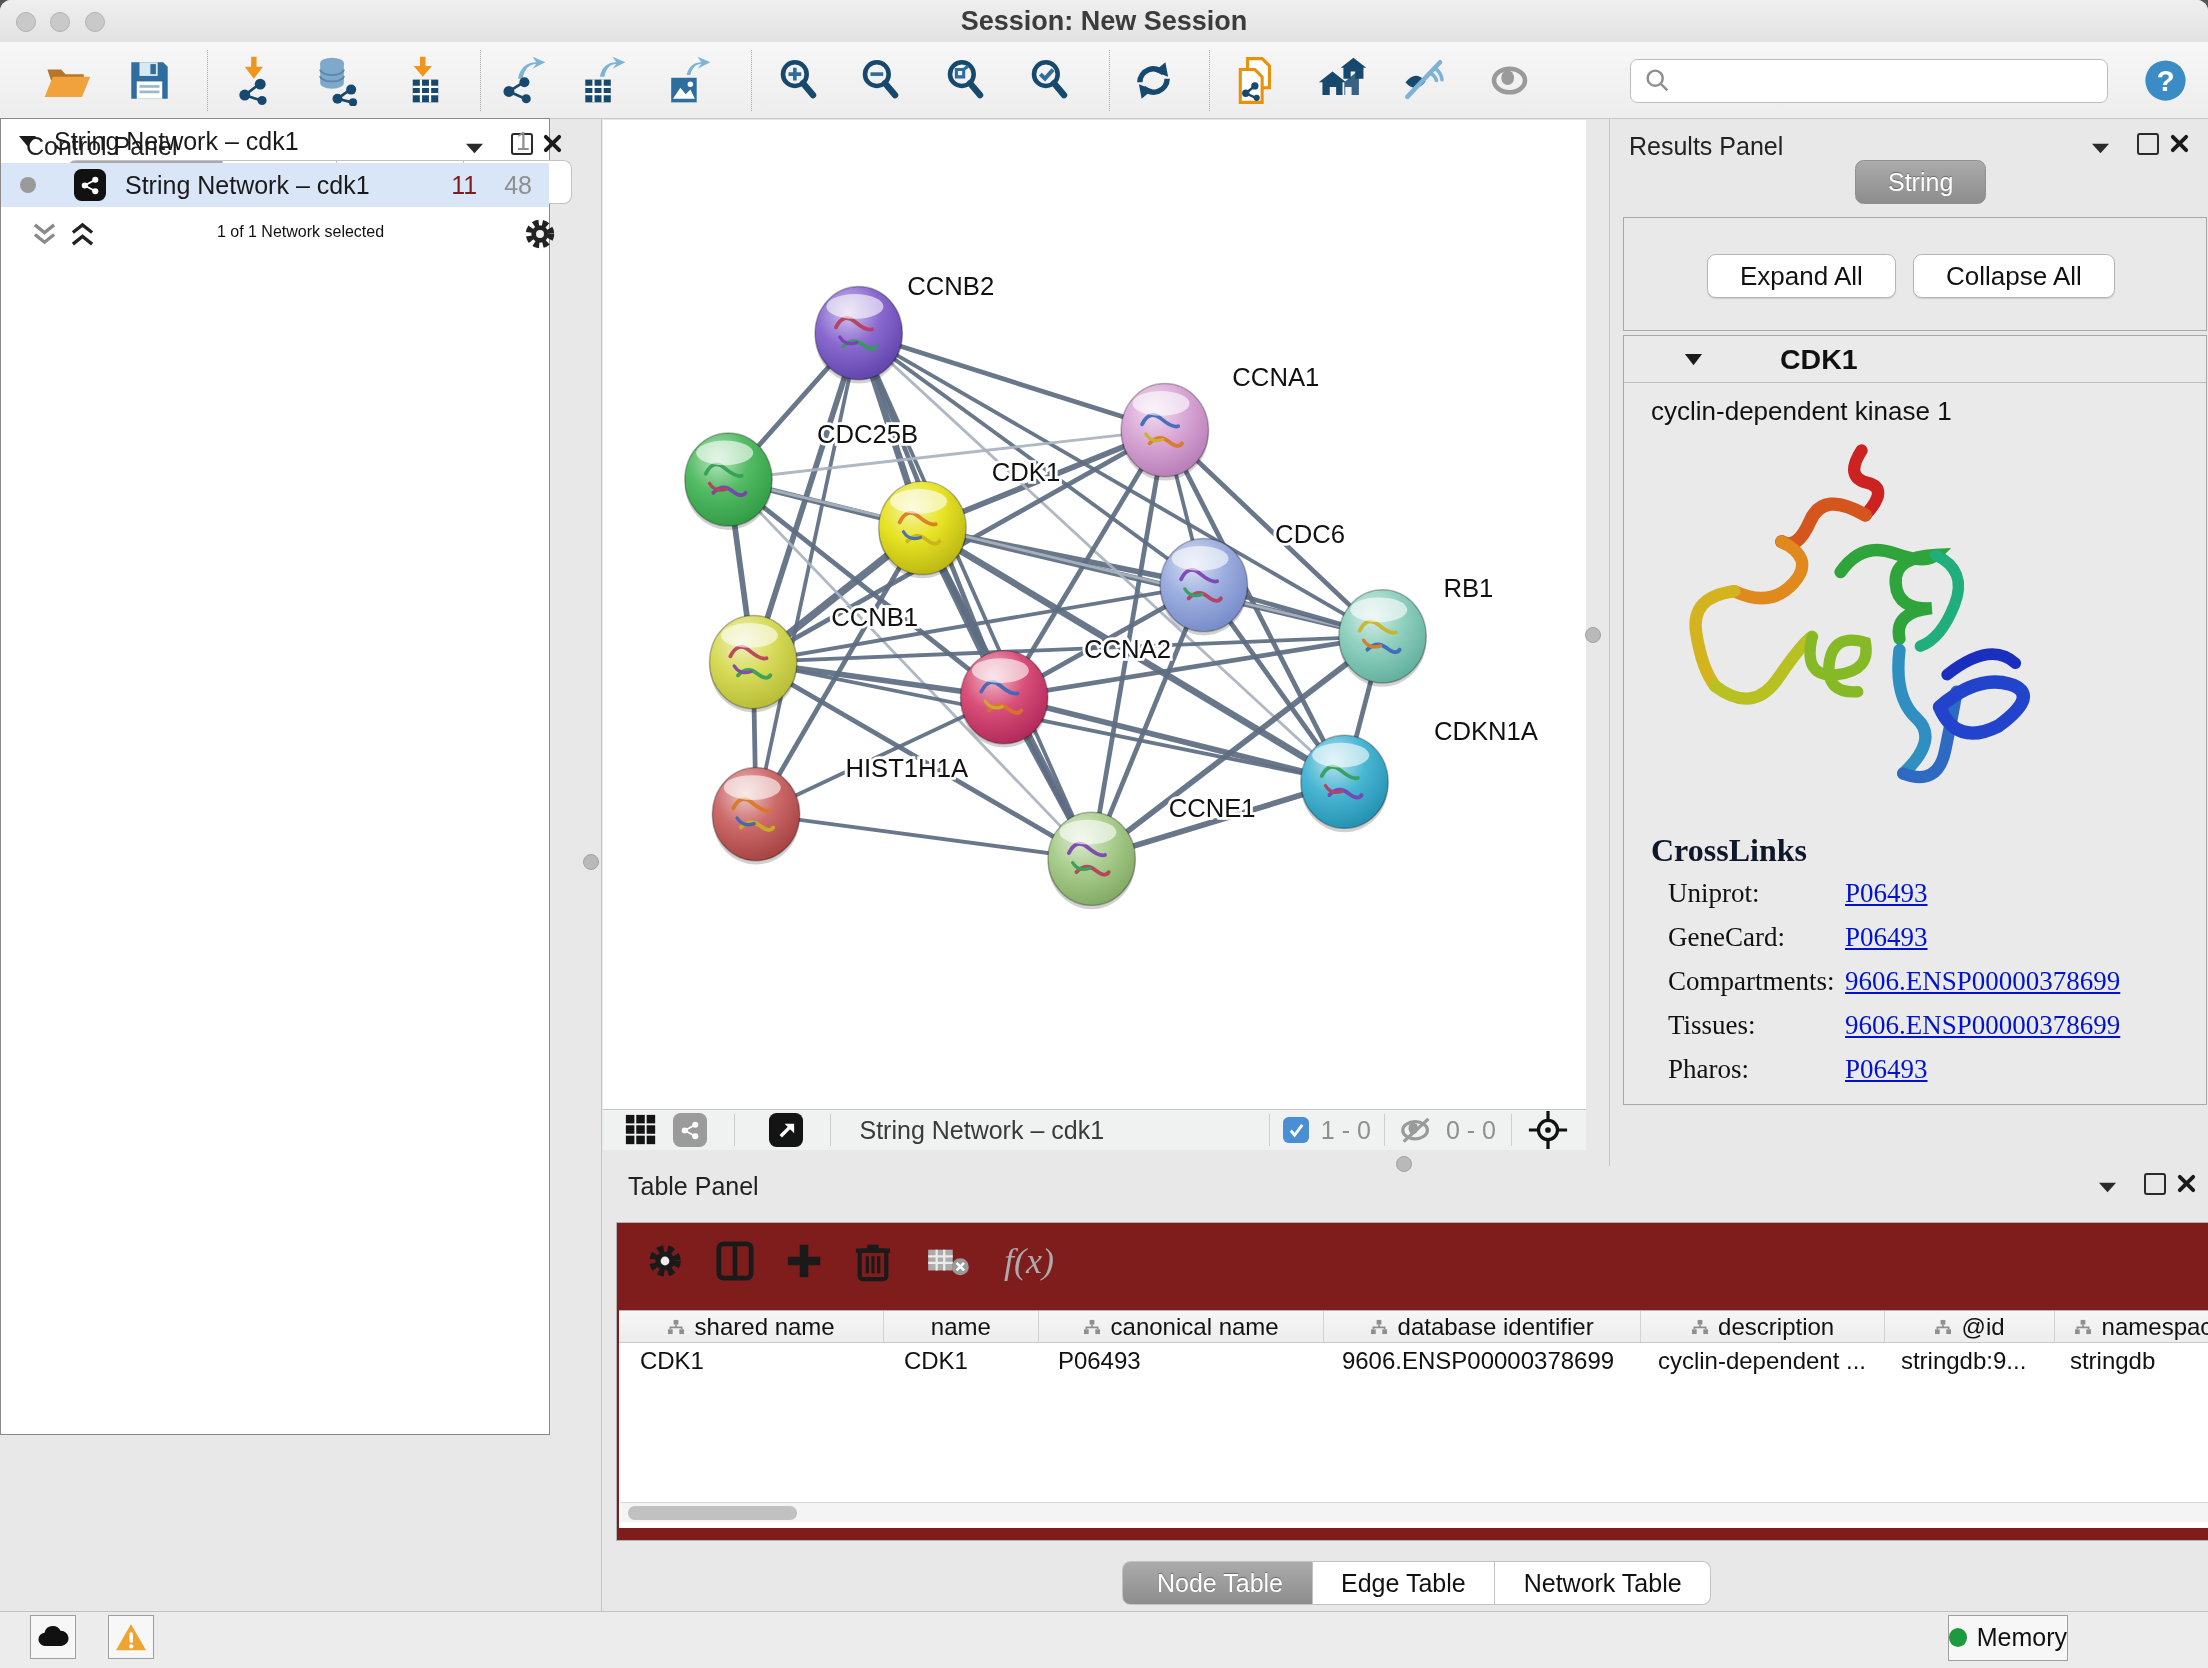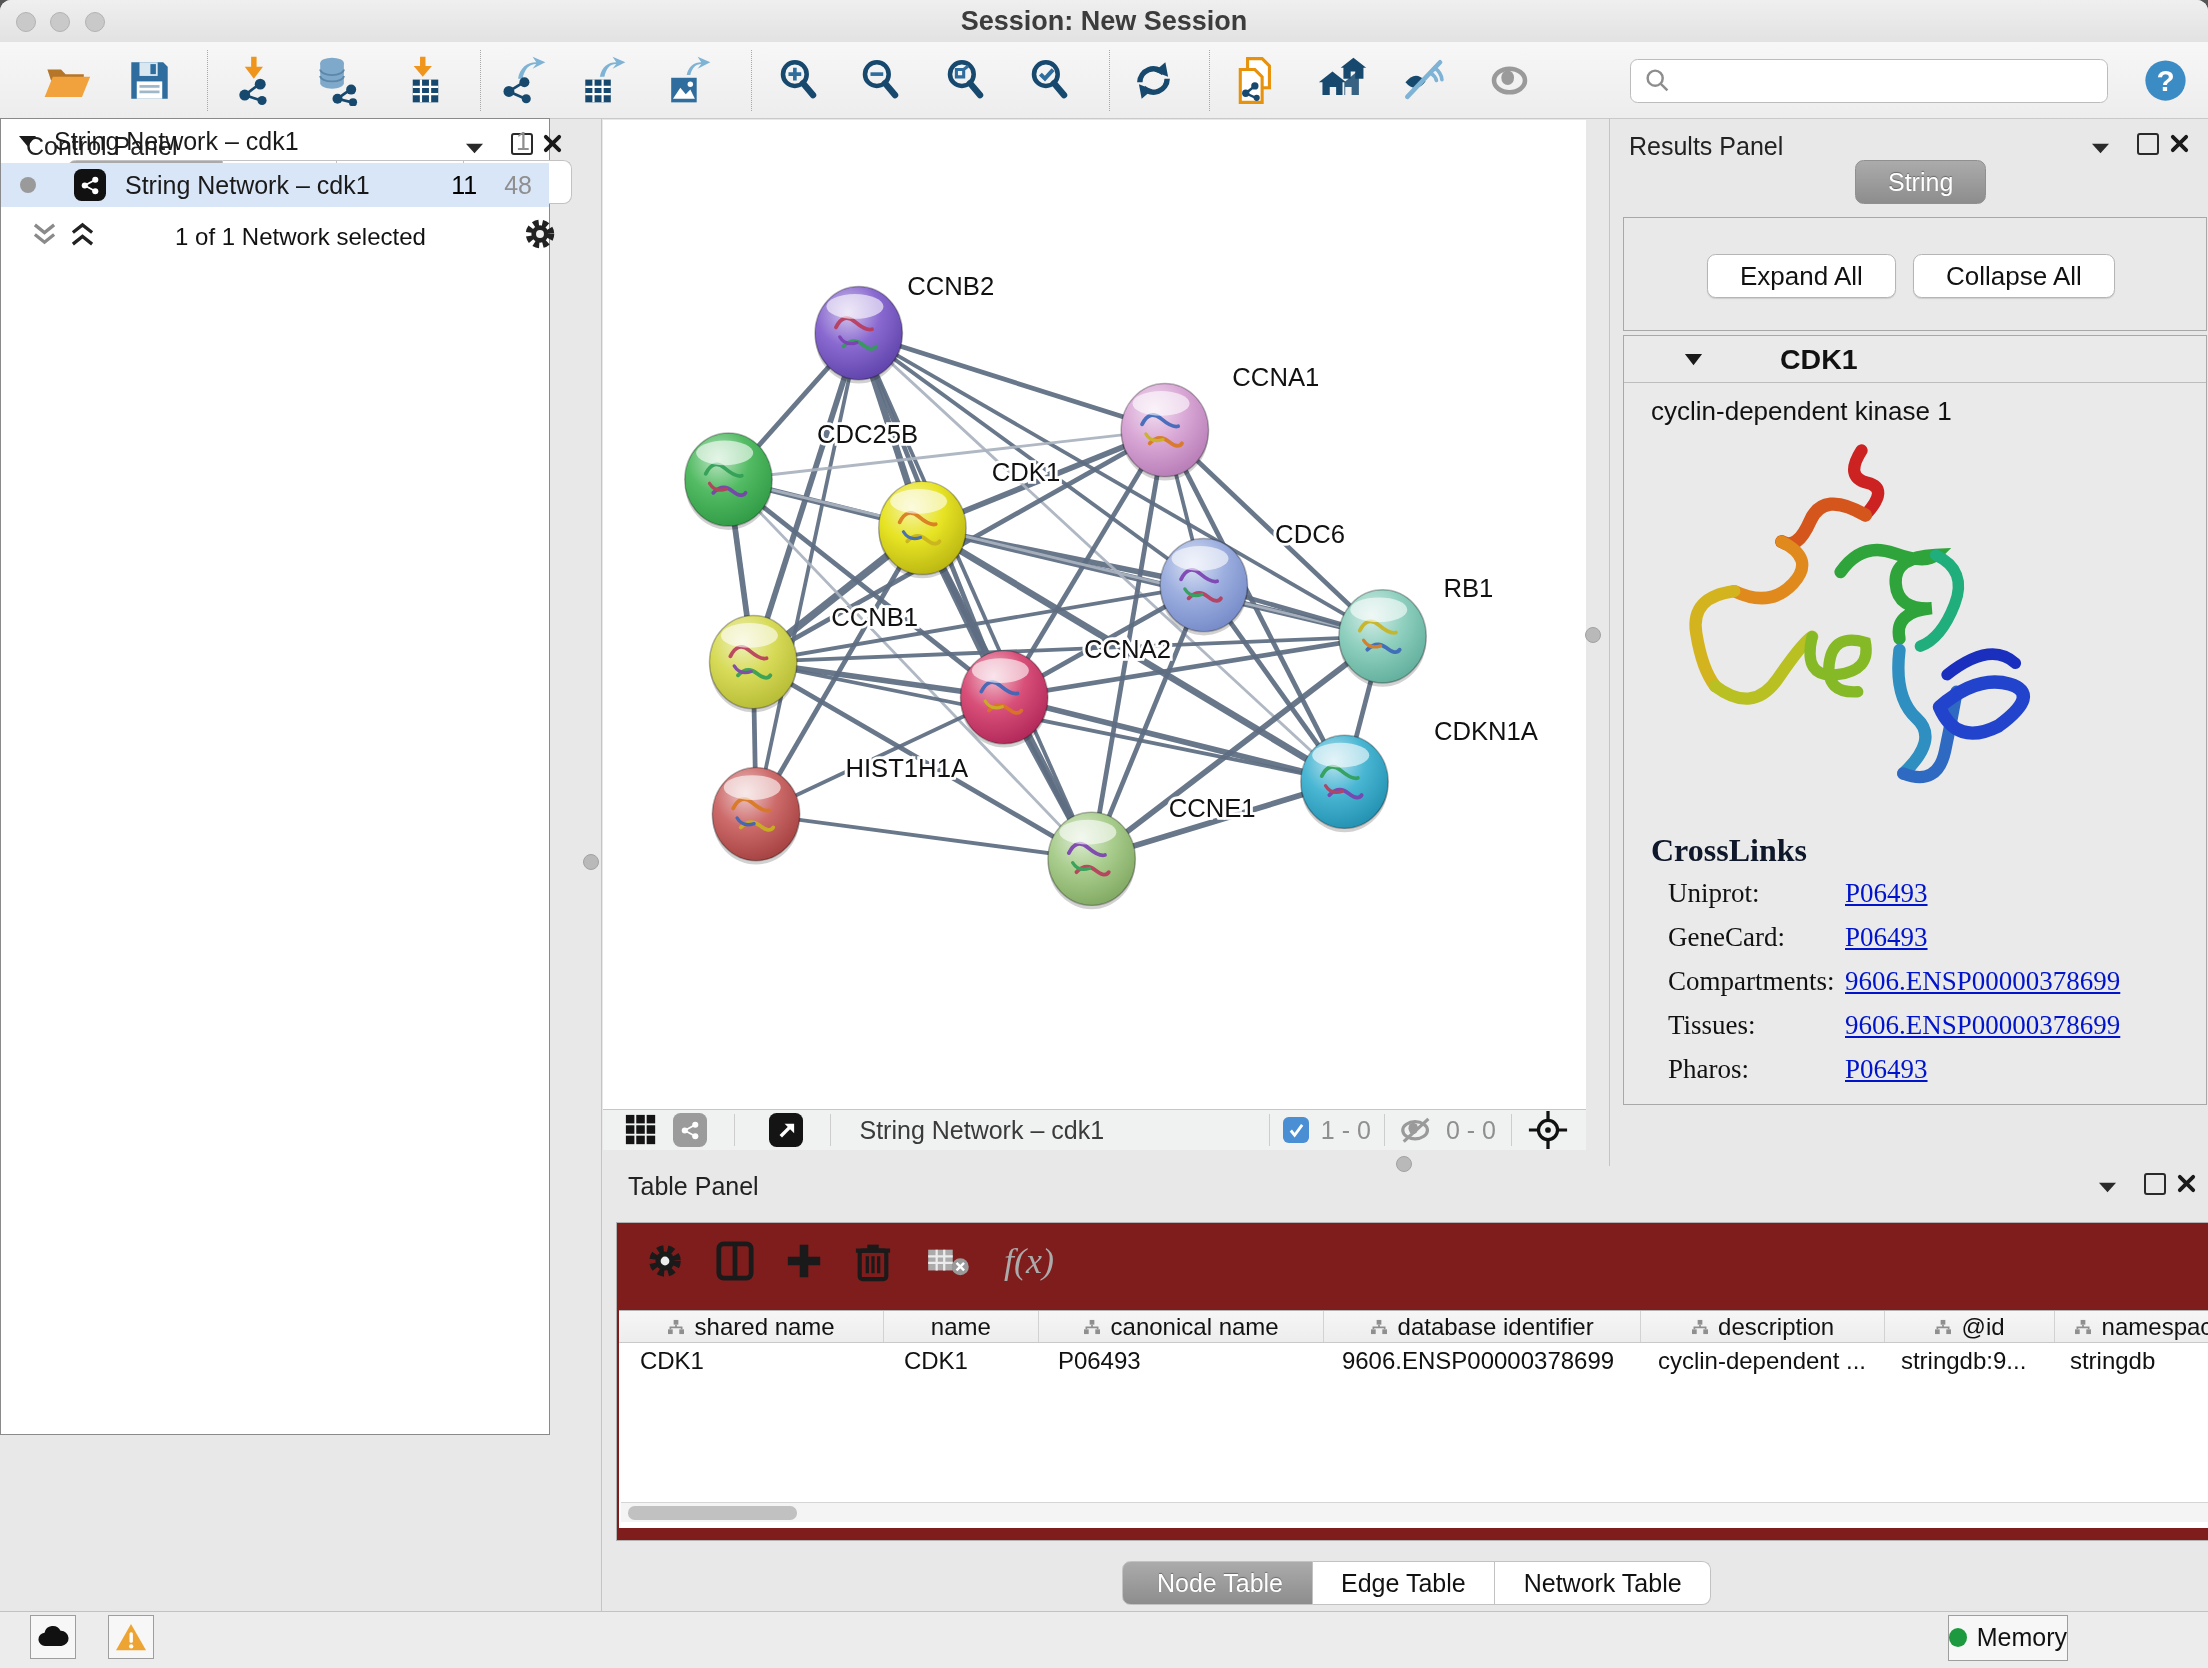--- a/index.html
+++ b/index.html
@@ -266,21 +266,21 @@
       <div class="seg-btn">Select</div>
       <div class="seg-btn">Sets</div>
     </div>
 
     <svg class="abs" style="left:32px;top:103px" width="25" height="27" viewBox="0 0 26 28">
       <path d="M3 4l10 8 10-8M3 14l10 8 10-8" fill="none" stroke="#8a8a8a" stroke-width="3.4"></path>
       </svg>
     <svg class="abs" style="left:70px;top:103px" width="25" height="27" viewBox="0 0 26 28">
       <path d="M3 12l10-8 10 8M3 24l10-8 10 8" fill="none" stroke="#222" stroke-width="3.4"></path>
       </svg>
-    <span class="abs" style="left:0;top:105px;width:601px;text-align:center;font-size:24px;color:#111">1 of 1 Network selected</span>
+    <span class="abs" style="left:0;top:105px;width:601px;text-align:center;font-size:16px;color:#111">1 of 1 Network selected</span>
     <svg class="abs" style="left:521px;top:97px" width="38" height="38" viewBox="0 0 44 44">
       <circle cx="22" cy="22" r="12" fill="none" stroke="#222" stroke-width="9" stroke-dasharray="5.8 4.0"></circle>
       <circle cx="22" cy="22" r="10" fill="#222"></circle>
         <circle cx="22" cy="22" r="4.6" fill="#f0f0f0"></circle>
       </svg>
 
     <div id="tree-box">
       <div class="tree-row">
         <svg style="margin-left:17px" width="19" height="13.3" viewBox="0 0 20 14">
             <polygon points="1,2 19,2 10,13" fill="#1a1a1a"></polygon>
@@ -295,21 +295,21 @@
               <g stroke="#fff" stroke-width="2">
                 <line x1="5" y1="11" x2="16" y2="5"></line>
                 <line x1="5" y1="11" x2="16" y2="17"></line>
               </g>
           <circle cx="5" cy="11" r="3.2" fill="#fff"></circle>
               <circle cx="16" cy="5" r="3.2" fill="#fff"></circle>
               <circle cx="16" cy="17" r="3.2" fill="#fff"></circle>
             </svg>
           </span>
         <span style="margin-left:19px">String Network – cdk1</span>
-        <span style="margin-left:auto;color:#000000">11</span>
+        <span style="margin-left:auto;color:#7f1d1d">11</span>
         <span style="margin-left:27px;margin-right:17px;color:#8f8f8f">48</span>
       </div>
     </div>
   </div>
 
   <div id="net-canvas" class="abs">
     <svg id="network-svg" width="983" height="989" viewBox="634 126 1034 1040">
         <defs>
           <radialGradient id="g0" cx="38%" cy="28%" r="80%">
       <stop offset="0%" stop-color="#d3c6ed"></stop>

